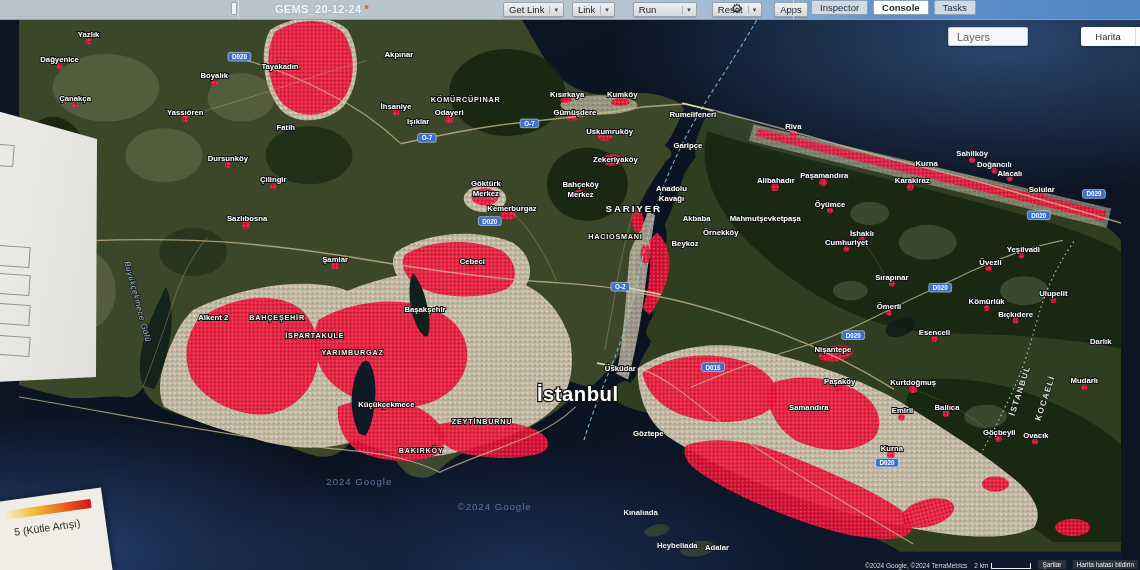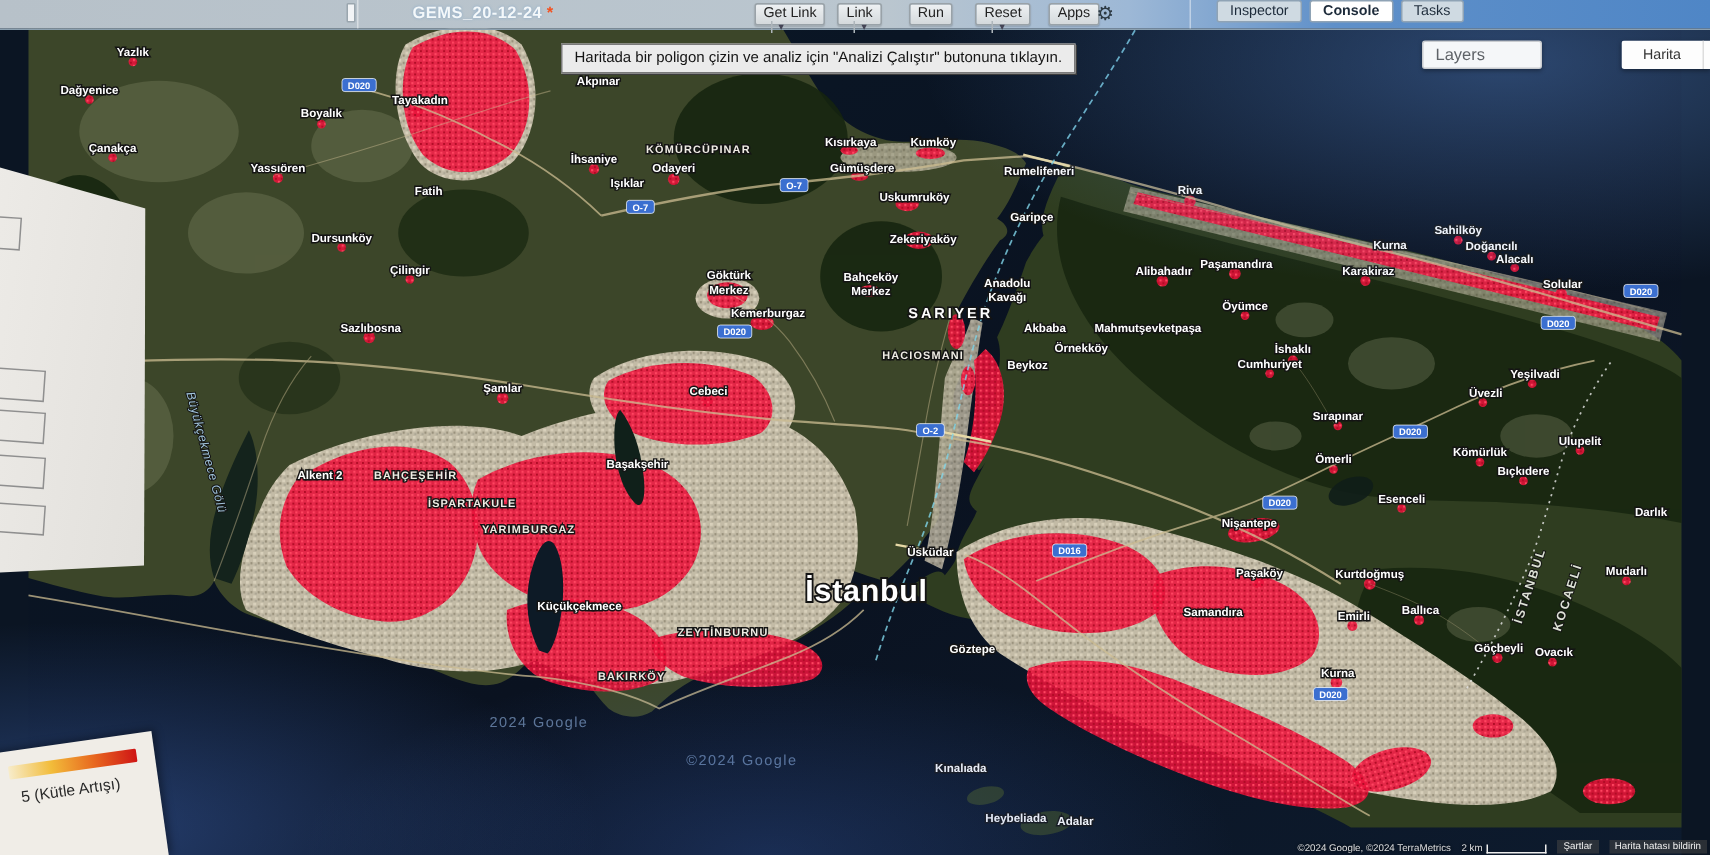--- a/index.html
+++ b/index.html
@@ -9,23 +9,23 @@
   
   #topbar{position:absolute;left:0;top:0;width:1140px;height:19px;z-index:40;
     background:linear-gradient(90deg,#b7c1c9 0,#bac6cf 52%,#9db8d6 66%,#5f90c9 78%,#4f86c6 100%);
     border-bottom:1px solid #8ba0b0;}
   .vdiv{position:absolute;top:0;width:1px;height:19px;background:rgba(255,255,255,.45);}
   .nub{position:absolute;top:2px;width:4px;height:11px;background:#f2f4f6;border:1px solid #9aa6ae;border-radius:1px;}
   #script-title{position:absolute;left:247px;top:3px;font-size:11px;font-weight:bold;color:#f4f8fa;
     text-shadow:0 0 2px rgba(120,160,200,.8);letter-spacing:.3px;margin-left:28px;}
   #script-title .dirty{color:#f4501e;margin-left:3px;text-shadow:none;}
   #toolbar{position:absolute;left:495px;top:2px;display:flex;align-items:center;}
-  .tbtn{display:flex;height:13px;background:linear-gradient(#eef1f3,#d4d9dc);
+  .tbtn{display:flex;align-items:center;height:13px;background:linear-gradient(#eef1f3,#d4d9dc);
     border:1px solid #99a2a8;border-radius:2px;font-size:9.5px;color:#222;padding:0 5px;margin-left:8px;
-    box-shadow:0 1px 1px rgba(0,0,0,.15);cursor:pointer;flex-direction:column;}
+    box-shadow:0 1px 1px rgba(0,0,0,.15);cursor:pointer;}
   .tbtn .tarrow{border-left:1px solid #aeb6bb;margin-left:5px;padding-left:4px;font-size:7px;color:#445;}
   .gear{position:absolute;left:731px;top:1px;font-size:13px;color:#2d3a44;cursor:pointer;}
   #console-tabs{position:absolute;left:806px;top:0;display:flex;align-items:flex-start;}
   .ctab{height:13px;display:flex;align-items:center;padding:0 8px;margin-left:5px;font-size:9.5px;color:#1d2b3a;
     background:#cfdae2;border:1px solid #8fa3b5;border-radius:2px;cursor:pointer;}
   .ctab.active{background:#ffffff;font-weight:bold;}
 
   
   #map-wrap{position:absolute;left:0;top:19px;width:1140px;height:551px;z-index:10;cursor:crosshair;}
   #map-svg{display:block;}
@@ -438,21 +438,20 @@
       </div>
     <span class="gear">⚙</span>
     <span class="vdiv" style="left:793px"></span>
     <div id="console-tabs">
         <div class="ctab">Inspector</div>
         <div class="ctab active">Console</div>
         <div class="ctab">Tasks</div>
       </div>
   </div>
 
-  <div id="tooltip">Haritada bir poligon çizin ve analiz için "Analizi Çalıştır" butonuna tıklayın.</div>
 
   <div id="layers-btn">Layers</div>
   <div id="maptype">
     <div class="inner">
       <div class="mt-cell">Harita</div>
       <div class="mt-sep"></div>
       <div class="mt-cell">Uydu</div>
     </div>
   </div>
 

